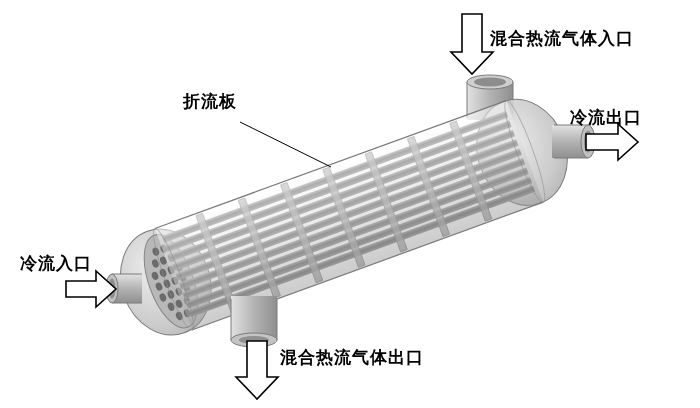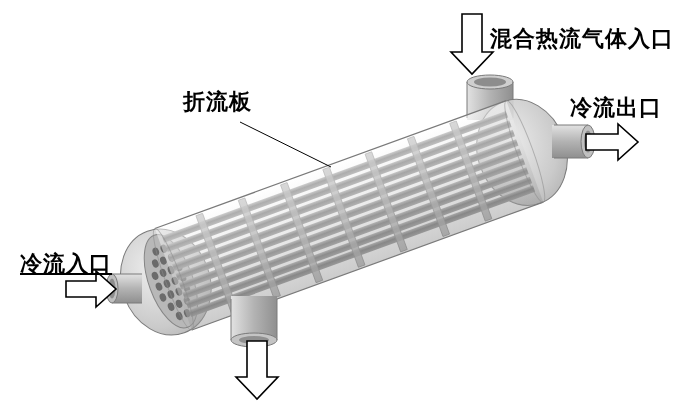--- a/index.html
+++ b/index.html
@@ -8,29 +8,29 @@
     width:700px;height:408px;
     background:#ffffff;
     overflow:hidden;
     font-family:"Liberation Sans","DejaVu Sans",sans-serif;
   }
   #scene{position:absolute;left:0;top:0;}
   .lbl{
     position:absolute;
     color:#000;
     font-weight:bold;
-    font-size:22px;
+    font-size:17px;
     line-height:20px;
     white-space:nowrap;
     letter-spacing:1px;
   }
   #lbl-hot-inlet{left:490px;top:29px;}
-  #lbl-cold-outlet{left:570px;top:98px;}
+  #lbl-cold-outlet{left:570px;top:108px;}
   #lbl-baffle{left:183px;top:92px;}
-  #lbl-cold-inlet{left:20px;top:254px;text-decoration:underline;}
+  #lbl-cold-inlet{left:20px;top:254px;}
   #lbl-hot-outlet{left:280px;top:348px;}
 </style>
 </head>
 <body>
 
 <div id="figure">
 
   <svg id="scene" width="700" height="408" viewBox="0 0 700 408">
     <defs>
       <linearGradient id="shellG" x1="0" y1="0" x2="0" y2="1">
@@ -160,14 +160,15 @@
       <path d="M247,341 H267 V377 H278 L257,399 L236,377 H247 Z"></path>
       <path d="M586,134 H618 V124 L638,142 L618,160 V150 H586 Z"></path>
       <path d="M66,281 H96 V271 L116,289 L96,307 V297 H66 Z"></path>
     </g>
   </svg>
 
   <div class="lbl" id="lbl-hot-inlet">混合热流气体入口</div>
   <div class="lbl" id="lbl-cold-outlet">冷流出口</div>
   <div class="lbl" id="lbl-baffle">折流板</div>
   <div class="lbl" id="lbl-cold-inlet">冷流入口</div>
+  <div class="lbl" id="lbl-hot-outlet">混合热流气体出口</div>
 
 </div>
 
 </body></html>

